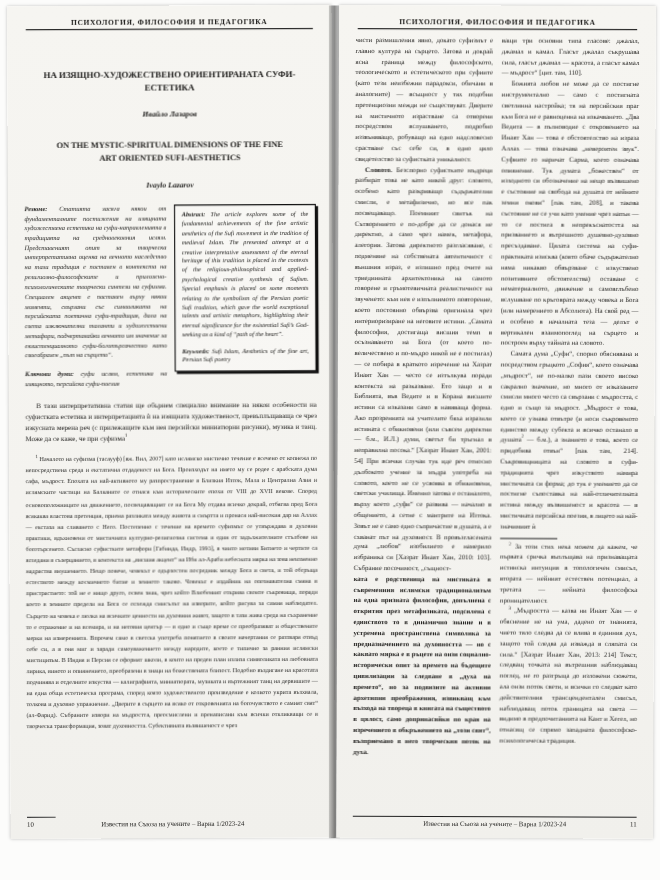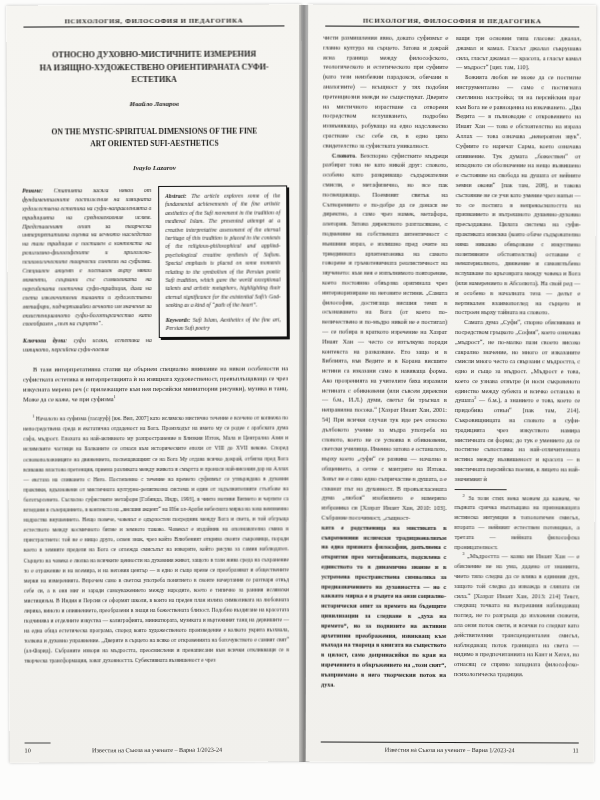--- a/index.html
+++ b/index.html
@@ -101,21 +101,21 @@
 <body>
 
 <div class="spread">
 
   <div class="page page-left">
     <div class="inner">
       <div class="runhead">ПСИХОЛОГИЯ, ФИЛОСОФИЯ И ПЕДАГОГИКА</div>
       <div class="headrule"></div>
 
       <h1 class="title-bg" style="font-size:8.1px;">
-        <span>ОТНОСНО ДУХОВНО-МИСТИЧНИТЕ ИЗМЕРЕНИЯ</span><br>
+        <br>
         <span>НА ИЗЯЩНО-ХУДОЖЕСТВЕНО ОРИЕНТИРАНАТА СУФИ-ЕСТЕТИКА</span>
       </h1>
 
       <div class="author">Ивайло Лазаров</div>
 
       <h2 class="title-en">ON THE MYSTIC-SPIRITUAL DIMENSIONS OF THE FINE ART ORIENTED SUFI-AESTHETICS</h2>
 
       <div class="author-en">Ivaylo Lazarov</div>
 
       <div class="two-col">

